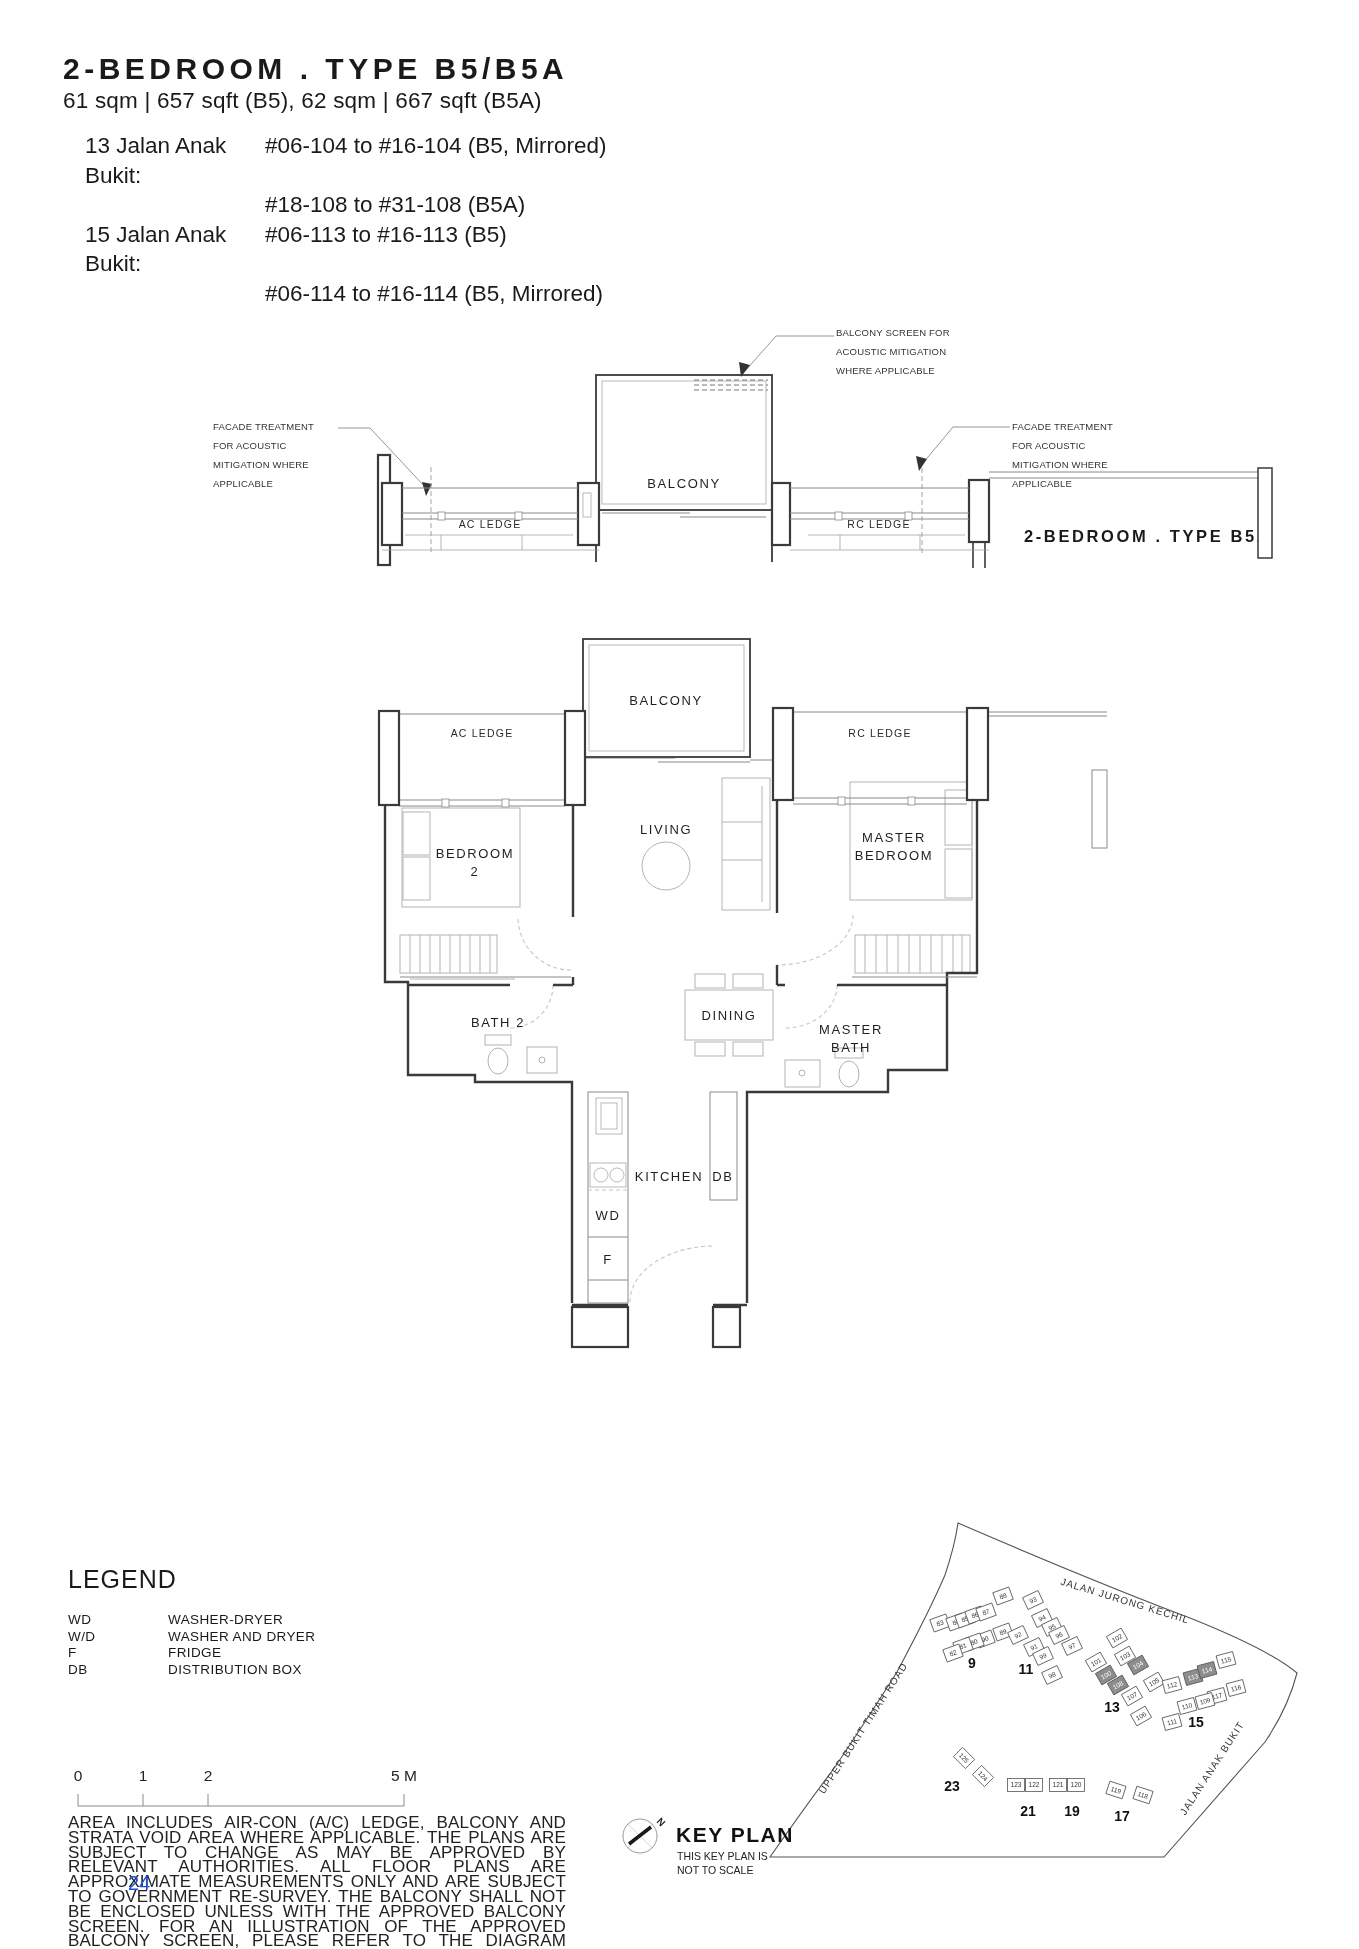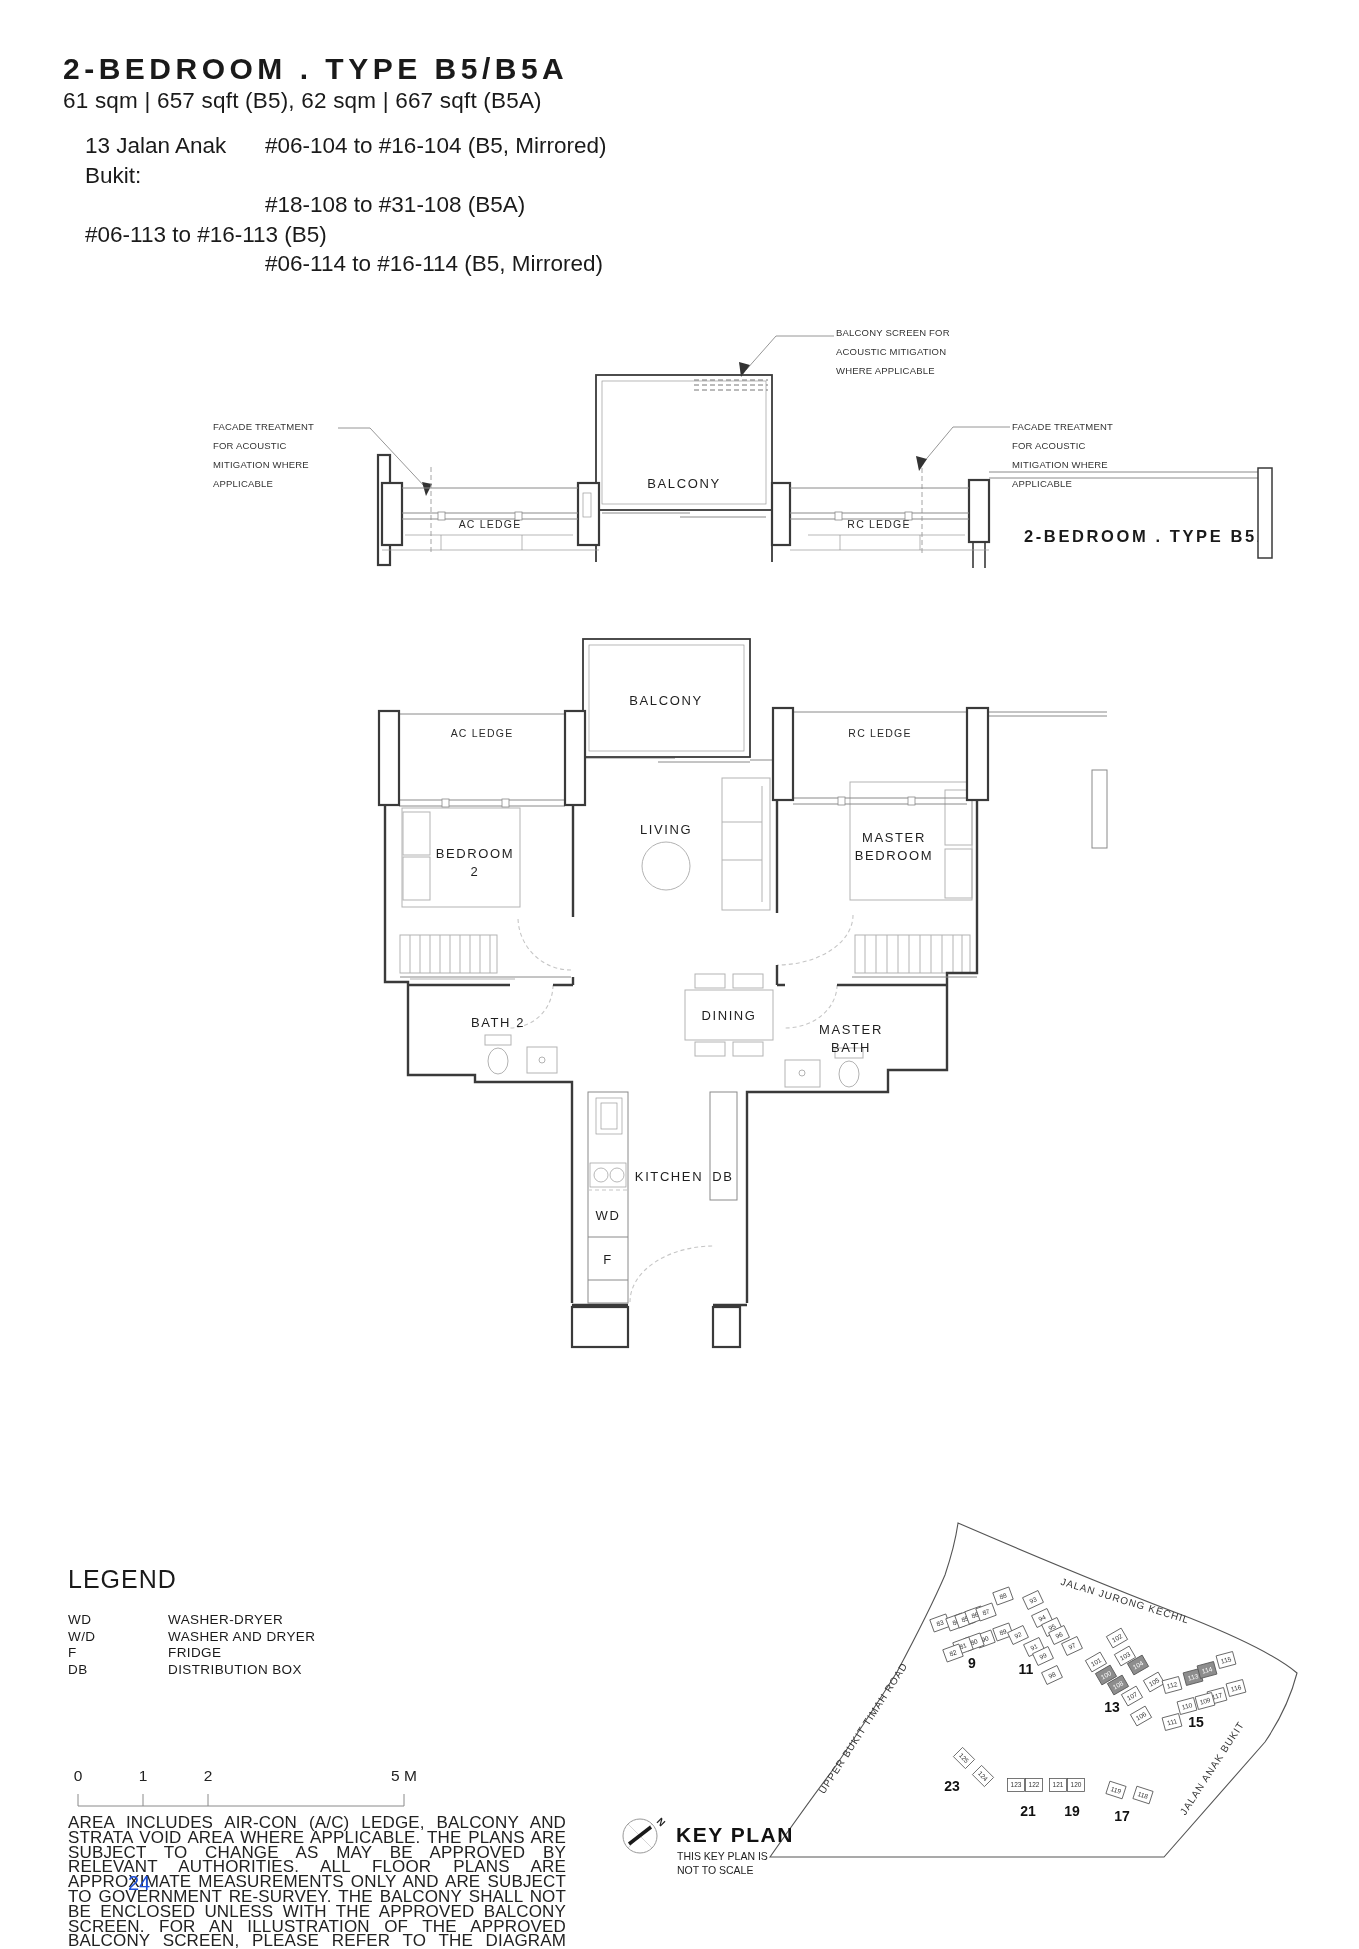--- a/index.html
+++ b/index.html
@@ -49,20 +49,21 @@
   <div class="abs" id="addresses">
     <div class="addr-row">
       <span class="addr-label">13 Jalan Anak Bukit:</span>
       <span>#06-104 to #16-104 (B5, Mirrored)</span>
     </div>
     <div class="addr-row">
       <span class="addr-label"></span>
       <span>#18-108 to #31-108 (B5A)</span>
     </div>
     <div class="addr-row">
+      <span class="addr-label">15 Jalan Anak Bukit:</span>
       <span>#06-113 to #16-113 (B5)</span>
     </div>
     <div class="addr-row">
       <span class="addr-label"></span>
       <span>#06-114 to #16-114 (B5, Mirrored)</span>
     </div>
   </div>
 
   <div class="abs ann" style="left:213px;top:417px;">FACADE TREATMENT FOR ACOUSTIC MITIGATION WHERE APPLICABLE</div>
   <div class="abs ann" style="left:836px;top:323px;">BALCONY SCREEN FOR ACOUSTIC MITIGATION WHERE APPLICABLE</div>

